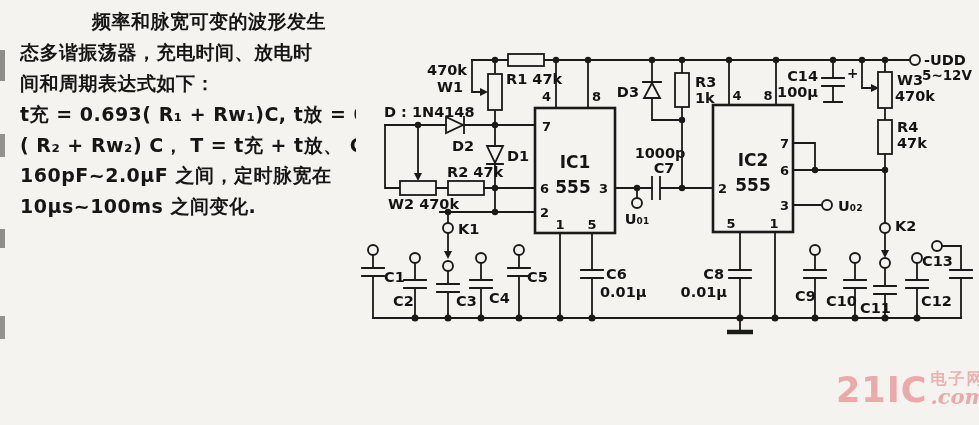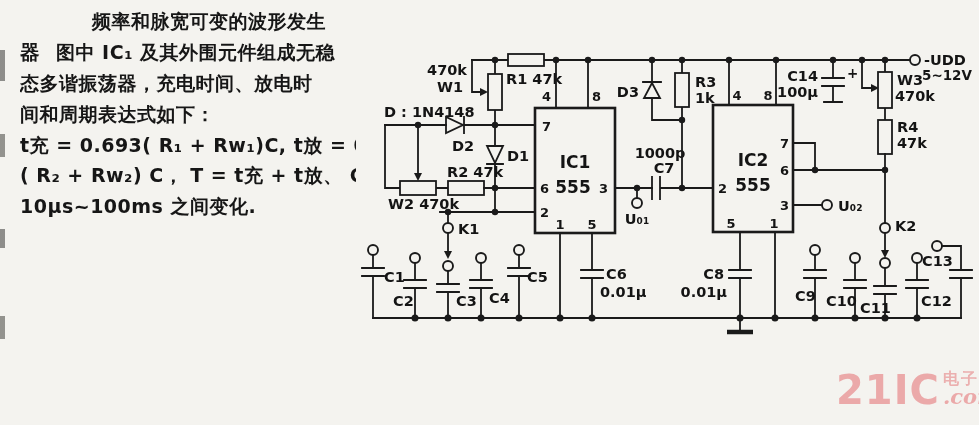--- a/index.html
+++ b/index.html
@@ -26,39 +26,39 @@
   .tri{fill:none;stroke:#1a1a1a;stroke-width:1.8;stroke-linejoin:miter;}
   .ah{fill:#1a1a1a;stroke:none;}
   text{font-family:"DejaVu Sans","Liberation Sans",sans-serif;fill:#141414;}
   .lbl{font-size:14.5px;font-weight:600;}
   .sm{font-size:13.5px;font-weight:600;}
   .pin{font-size:13px;font-weight:600;}
   .ic{font-size:17px;font-weight:700;}
   
   .watermark{position:absolute;left:836px;top:370px;display:flex;align-items:flex-start;
              color:#eba9a9;user-select:none;}
-  .wm-brand{font-size:40px;font-weight:800;line-height:40px;letter-spacing:1px;}
+  .wm-brand{font-size:35px;font-weight:800;line-height:40px;letter-spacing:1px;}
   .wm-right{display:flex;flex-direction:column;margin-left:3px;}
   .wm-site{font-size:16px;font-weight:800;letter-spacing:2px;line-height:18px;opacity:.9;}
   .wm-tld{font-size:21px;font-weight:800;font-style:italic;line-height:20px;
           font-family:"DejaVu Serif","Liberation Serif",serif;margin-top:-1px;}
 </style>
 </head>
 <body>
 
 <div class="page">
   <div class="scan-edge"></div>
 
   <div class="article">
     <div class="line title-line">频率和脉宽可变的波形发生</div>
-    <div class="line"><span class="lead-bold">器</span><span>图中 IC₁ 及其外围元件组成无稳</span></div>
     <div class="line">态多谐振荡器，充电时间、放电时</div>
     <div class="line">间和周期表达式如下：</div>
     <div class="line">t充 = 0.693( R₁ + Rw₁)C, t放 = 0.693</div>
     <div class="line">( R₂ + Rw₂) C， T = t充 + t放、 C 为</div>
+    <div class="line">160pF~2.0μF 之间，定时脉宽在</div>
     <div class="line">10μs~100ms 之间变化.</div>
   </div>
 
   <svg class="circuit" width="979" height="425" viewBox="0 0 979 425">
 
     <g>
       <path class="w" d="M472,60 H508 M544,60 H909"></path>
       <circle class="term" cx="915" cy="60" r="5"></circle>
       <text class="lbl" x="924" y="65">-UDD</text>
       <text class="sm" x="922" y="80">5~12V</text>

